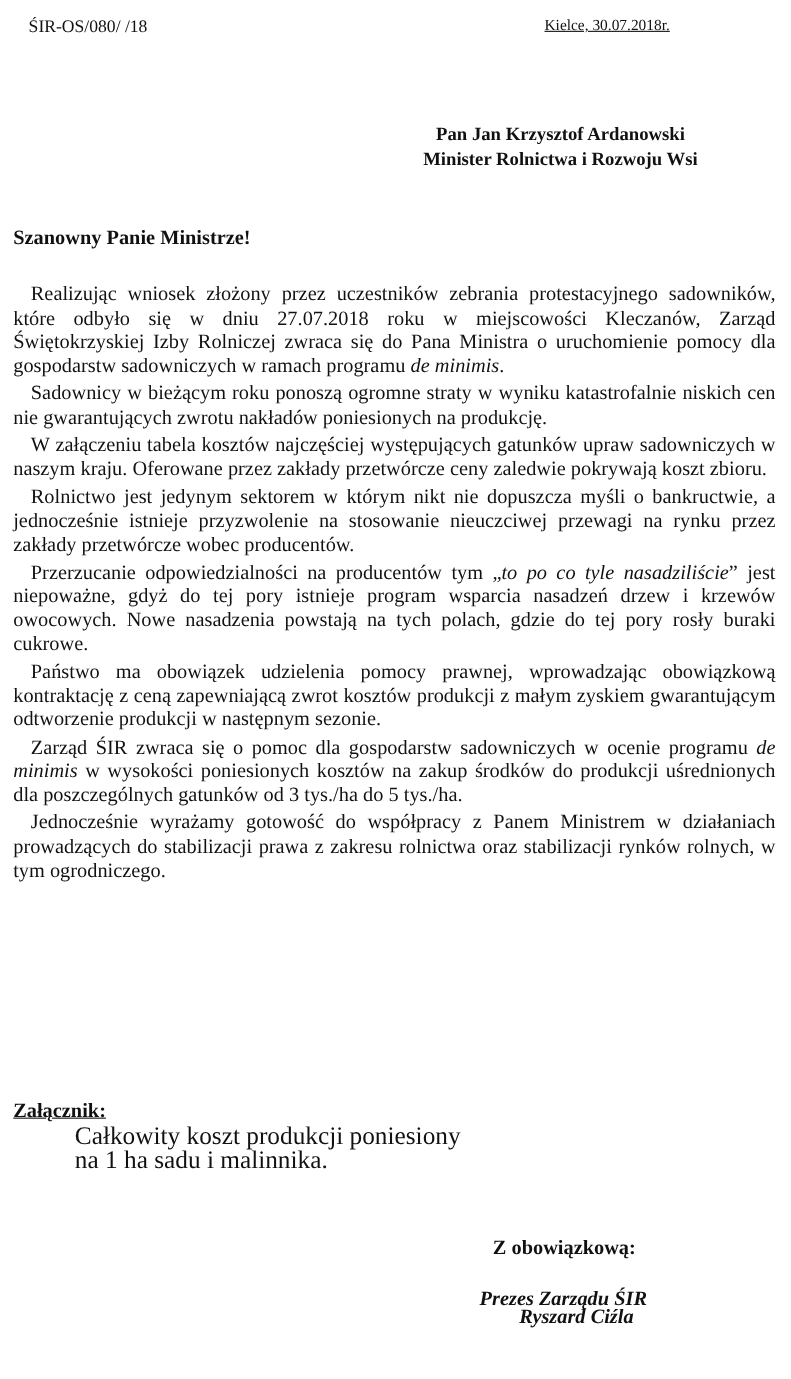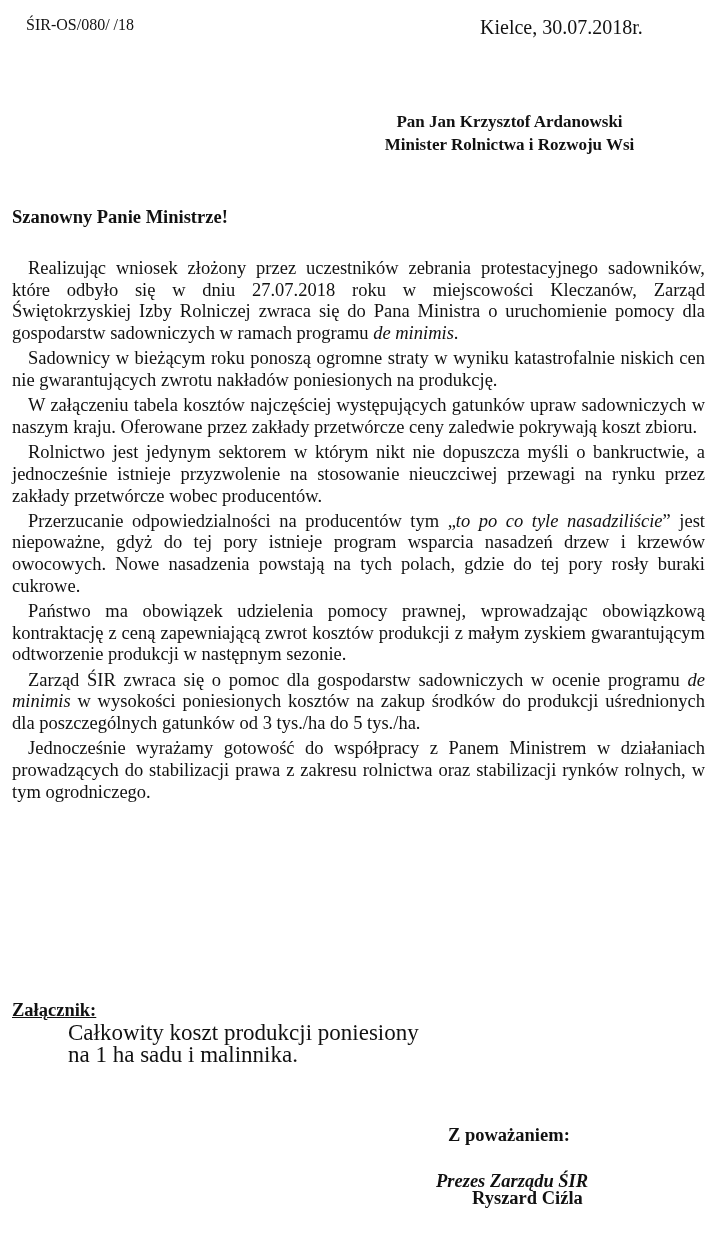--- a/index.html
+++ b/index.html
@@ -3,34 +3,34 @@
   <meta charset="utf-8">
   <style>
     html, body { margin: 0; padding: 0; background: #ffffff; }
     body {
       width: 719px; height: 1254px; position: relative; overflow: hidden;
       font-family: "Liberation Serif", "DejaVu Serif", serif;
       color: #111111;
     }
     .abs { position: absolute; }
     .ref { left: 12px; top: 16px; font-size: 16px; margin-left: 14px; }
-    .date { left: 480px; top: 16px; font-size: 20px; }
+    .date { left: 495px; top: 16px; font-size: 14px; text-decoration: underline; }
     .addressee { left: 300px; top: 110px; width: 419px; text-align: center; font-weight: bold; font-size: 17px; line-height: 23px; }
     .salutation { left: 12px; top: 207px; font-weight: bold; font-size: 18.5px; }
     .body-text {
       left: 12px; top: 258px; width: 693px;
       font-size: 18.5px; line-height: 21.7px; text-align: justify;
     }
     .body-text p { margin: 0 0 3.5px 0; text-indent: 16px; }
     .body-text em { font-style: italic; }
     .attach-label { left: 12px; top: 1000px; font-weight: bold; font-size: 18.5px; text-decoration: underline; }
     .attach-desc { left: 68px; top: 1022px; font-size: 23px; line-height: 22px; }
     .closing { left: 448px; top: 1125px; font-weight: bold; font-size: 18.5px; }
     .sign-title { left: 436px; top: 1171px; font-weight: bold; font-style: italic; font-size: 18.5px; }
-    .sign-name { left: 472px; top: 1188px; font-weight: bold; font-size: 18.5px; }
+    .sign-name { left: 472px; top: 1188px; font-weight: bold; font-style: italic; font-size: 18.5px; }
   </style>
 </head>
 <body>
 
 <div class="abs ref">ŚIR-OS/080/   /18</div>
 <div class="abs date">Kielce, 30.07.2018r.</div>
 
 <div class="abs addressee">
   <div>Pan Jan Krzysztof Ardanowski</div>
   <div>Minister Rolnictwa i Rozwoju Wsi</div>
@@ -48,15 +48,15 @@
     <p><span>Zarząd ŚIR zwraca się o pomoc dla gospodarstw sadowniczych w ocenie programu </span><em>de minimis</em><span> w wysokości poniesionych kosztów na zakup środków do produkcji uśrednionych dla poszczególnych  gatunków od 3 tys./ha do 5 tys./ha.</span></p>
     <p><span>Jednocześnie wyrażamy gotowość do współpracy z Panem Ministrem w działaniach prowadzących do stabilizacji prawa z zakresu rolnictwa oraz stabilizacji rynków rolnych, w tym ogrodniczego.</span></p>
   </div>
 
 <div class="abs attach-label">Załącznik:</div>
 <div class="abs attach-desc">
   <div>Całkowity koszt produkcji poniesiony</div>
   <div>na 1 ha sadu i malinnika.</div>
 </div>
 
-<div class="abs closing">Z poważaniem:</div>
+<div class="abs closing">Z obowiązkową:</div>
 <div class="abs sign-title">Prezes Zarządu ŚIR</div>
 <div class="abs sign-name">Ryszard Ciźla</div>
 
 </body></html>

